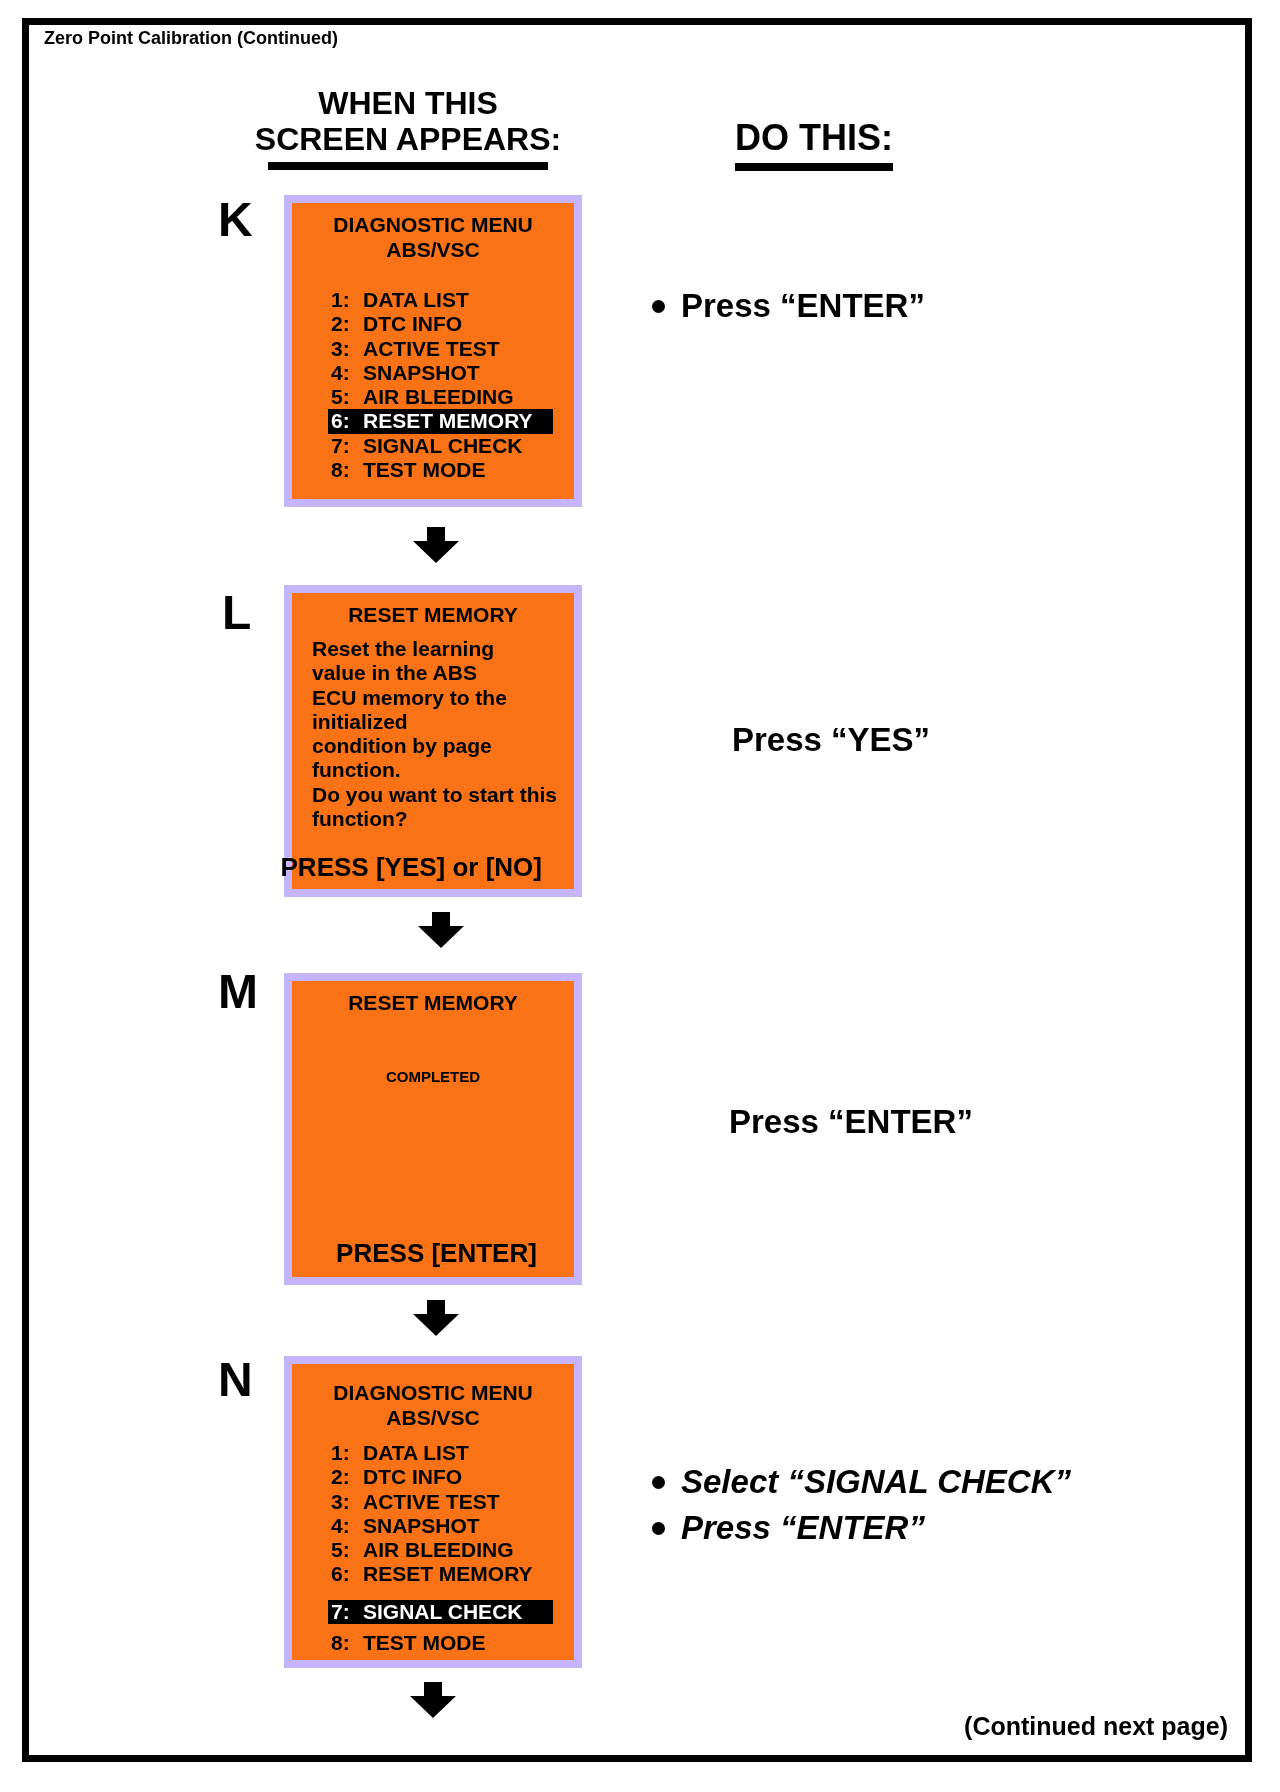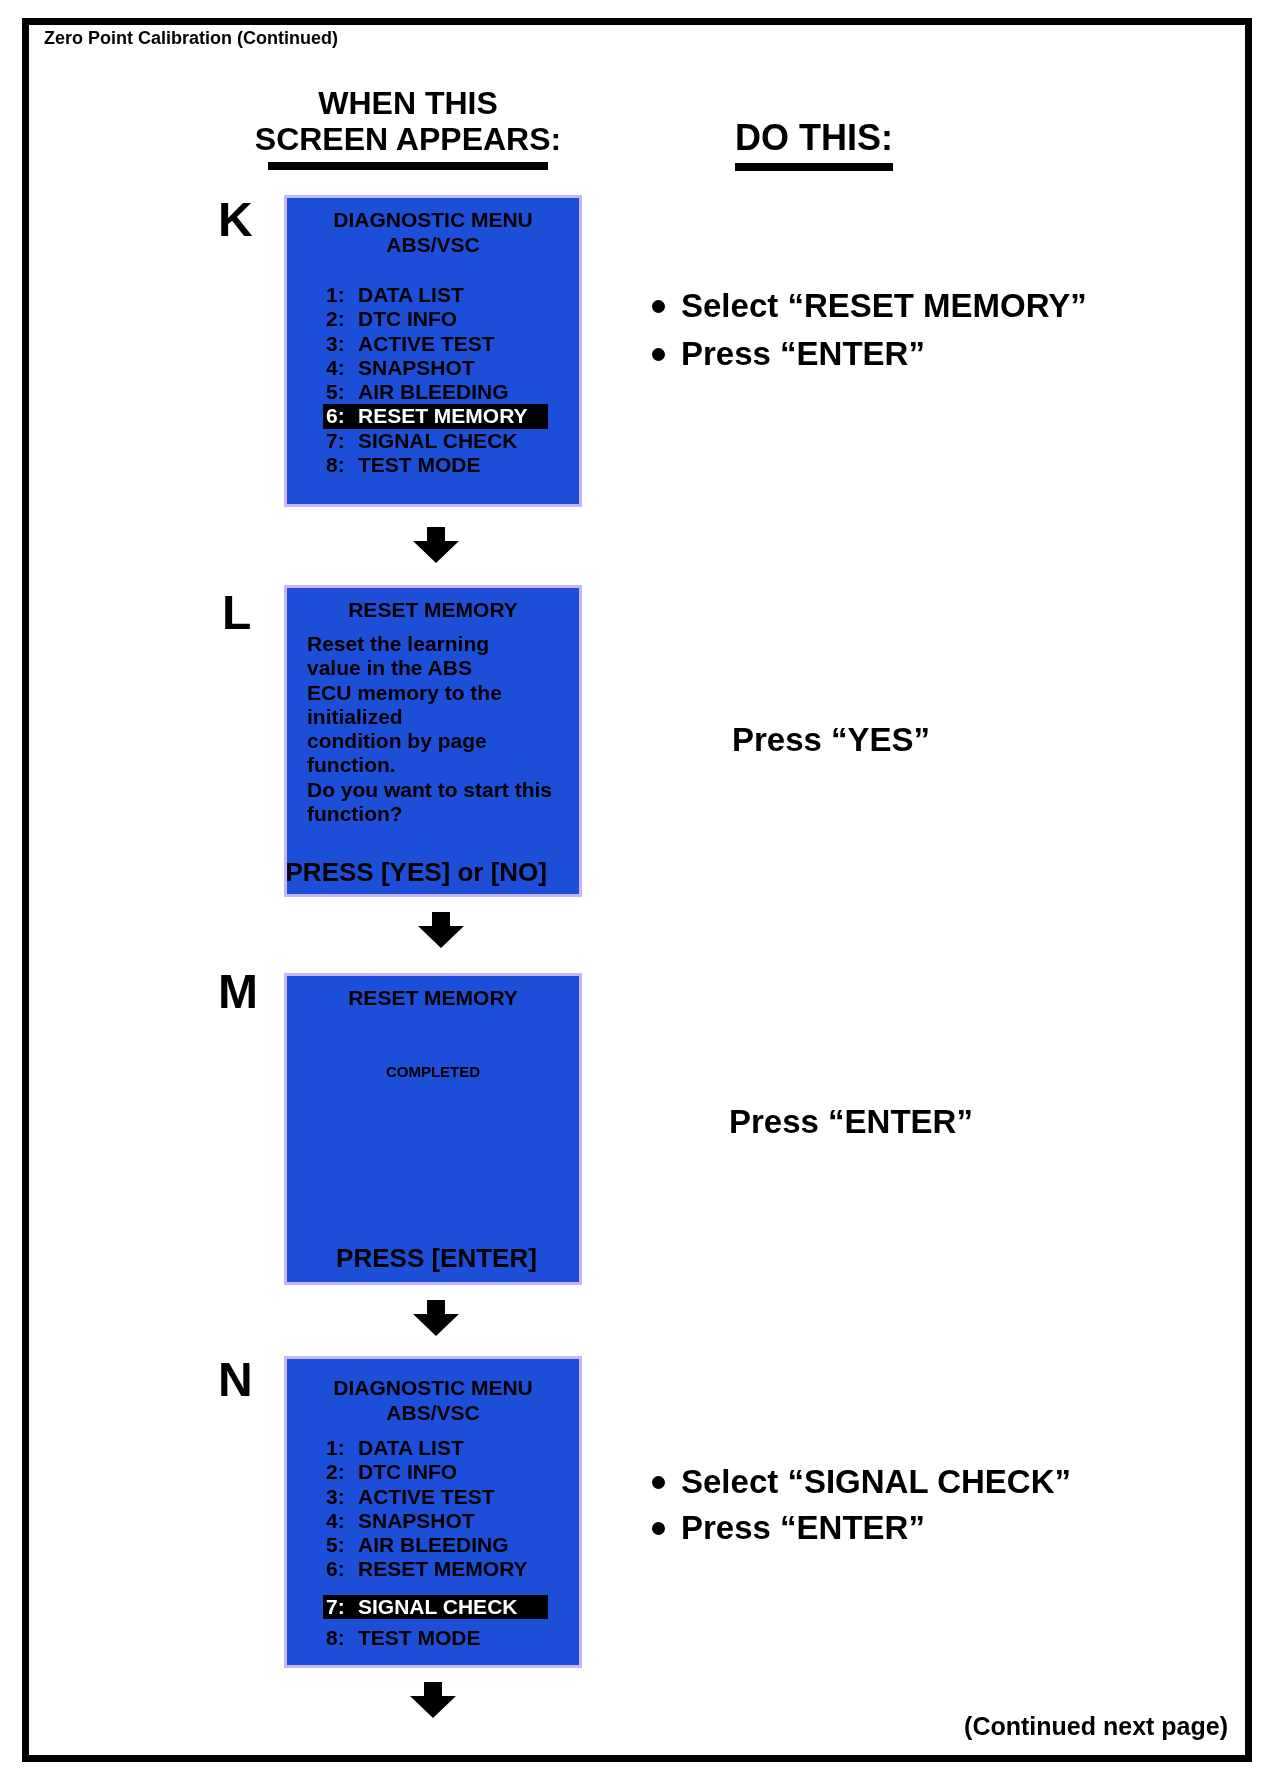--- a/index.html
+++ b/index.html
@@ -20,21 +20,21 @@
   #when-heading{left:268px;top:85px;width:280px;}
   #when-heading .bar{width:280px;}
   #do-heading{left:735px;top:118px;width:158px;}
   #do-heading .hline{font-size:36px;line-height:40px;}
   #do-heading .bar{width:158px;}
 
   .step-letter{position:absolute;font-size:48px;line-height:48px;}
 
   .screen{
     position:absolute;left:284px;width:298px;height:312px;
-    border:3px solid #c4b5fd;box-sizing:border-box;background:#1d4ed8;
+    border:8px solid #c4b5fd;box-sizing:border-box;background:#f97316;
   }
   .scr-title{font-size:21px;line-height:25px;text-align:center;white-space:nowrap;}
   .menu{margin-top:26px;padding-left:28px;}
   .menu-row{height:24.3px;line-height:24.3px;font-size:21px;padding-left:8px;white-space:nowrap;}
   .menu-row .wrap{display:inline-block;padding-left:3px;}
   .menu-row .num{display:inline-block;width:32px;}
   .menu-row.hl .wrap{background:#000;color:#fff;width:222px;}
   .spacer13{height:13px;}
   .spacer7{height:7px;}
   .body-lines{margin-top:10px;padding-left:20px;font-size:21px;line-height:24.3px;}
@@ -44,21 +44,21 @@
   .center-msg{margin-top:53px;text-align:center;font-size:15px;}
 
   .arrow{position:absolute;width:46px;}
   .arrow .stem{width:18px;height:14px;background:#000;margin:0 auto;}
   .arrow .head{width:0;height:0;border-left:23px solid transparent;border-right:23px solid transparent;border-top:22px solid #000;}
 
   .instr{position:absolute;font-size:33px;}
   .instr-row{display:flex;align-items:center;white-space:nowrap;}
   .instr-row .dot{width:13px;height:13px;border-radius:50%;background:#000;margin-right:16px;flex:none;}
   #instr-k .instr-row{height:48px;}
-  #instr-n .instr-row{height:46px;}
+  #instr-n .instr-row{height:46px;font-style:italic;}
   .instr-single{position:absolute;font-size:33px;line-height:36px;white-space:nowrap;margin-left:32px;}
 
   .continued{position:absolute;right:52px;top:1712px;font-size:25px;white-space:nowrap;}
 </style>
 </head>
 <body>
 
 <div class="frame"></div>
 
 <div class="page-title">Zero Point Calibration (Continued)</div>
@@ -83,24 +83,20 @@
     <div class="menu-row"><span class="wrap"><span class="num">2:</span><span>DTC INFO</span></span></div>
     <div class="menu-row"><span class="wrap"><span class="num">3:</span><span>ACTIVE TEST</span></span></div>
     <div class="menu-row"><span class="wrap"><span class="num">4:</span><span>SNAPSHOT</span></span></div>
     <div class="menu-row"><span class="wrap"><span class="num">5:</span><span>AIR BLEEDING</span></span></div>
     <div class="menu-row hl"><span class="wrap"><span class="num">6:</span><span>RESET MEMORY</span></span></div>
     <div class="menu-row"><span class="wrap"><span class="num">7:</span><span>SIGNAL CHECK</span></span></div>
     <div class="menu-row"><span class="wrap"><span class="num">8:</span><span>TEST MODE</span></span></div>
   </div>
 </div>
 <div class="instr" id="instr-k" style="left:652px;top:282px;">
-  <div class="instr-row">
-      <span class="dot"></span>
-      <span>Select “RESET MEMORY”</span>
-    </div>
   <div class="instr-row">
       <span class="dot"></span>
       <span>Press “ENTER”</span>
     </div>
 </div>
 
 <div class="arrow" style="left:413px;top:527px;">
     <div class="stem"></div>
     <div class="head"></div>
   </div>

